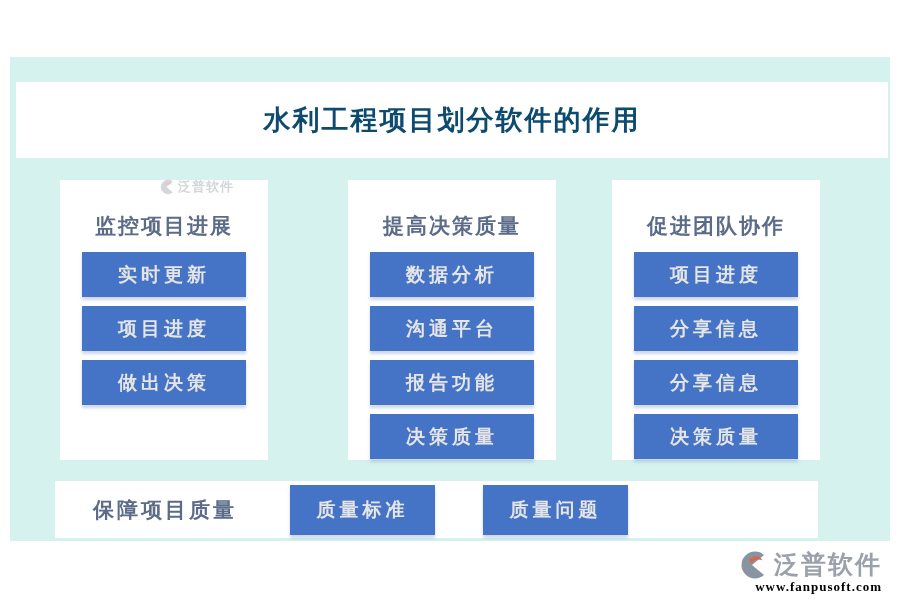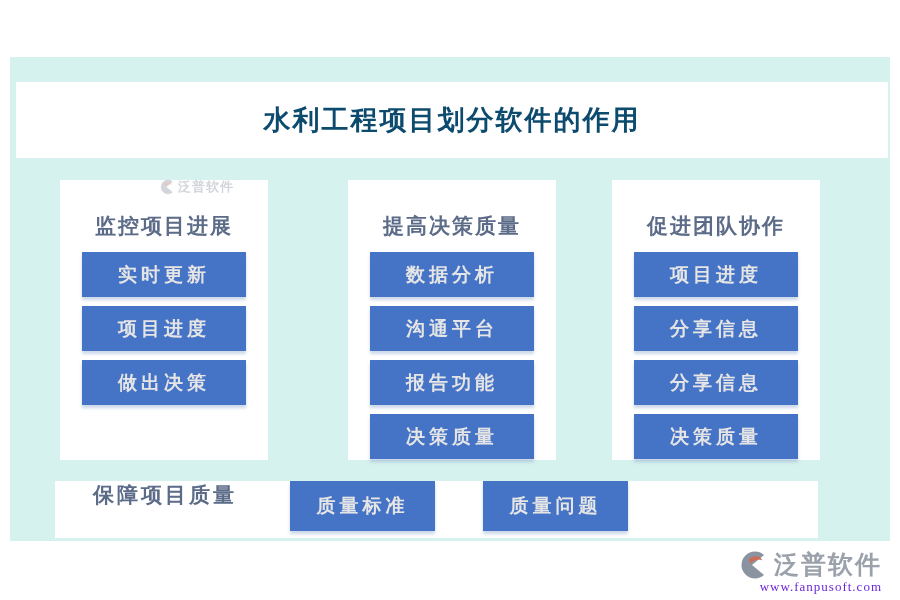--- a/index.html
+++ b/index.html
@@ -31,21 +31,21 @@
   }
   .btn {
     width:164px; height:45px; margin:0 auto 9px auto;
     background:#4573c6; color:#e5e5e5; font-size:19px; font-weight:bold;
     letter-spacing:4px; display:flex; align-items:center; justify-content:center;
     box-shadow:0 3px 3px rgba(110,140,190,0.35); cursor:pointer;
     font-family:"Liberation Serif", serif; border:none;
   }
   .bottom-bar {
     position:absolute; left:55px; top:481px; width:763px; height:57px;
-    background:#ffffff; display:flex; 
+    background:#ffffff; display:flex; align-items:center;
   }
   .bottom-label {
     width:220px; text-align:center; font-size:21px; font-weight:bold;
     color:#5b6b88; letter-spacing:3px;
   }
   .bottom-bar .btn {
     width:145px; height:50px; margin:0 33px 0 15px;
   }
   .watermark {
     position:absolute; left:100px; top:-2px; display:flex; align-items:center;
@@ -57,21 +57,21 @@
   .watermark svg { width:16px; height:16px; margin-right:2px; }
   .brand {
     position:absolute; right:18px; top:548px; text-align:right;
   }
   .brand-row { display:flex; align-items:center; justify-content:flex-end; }
   .brand-row svg { width:30px; height:30px; margin-right:4px; }
   .brand-name {
     font-size:25px; font-weight:bold; color:#9ba1ab; letter-spacing:2px;
   }
   .brand-url {
-    font-size:13px; font-weight:normal; color:#6d28d9; letter-spacing:1px;
+    font-size:13px; font-weight:bold; color:#000000; letter-spacing:1px;
     margin-top:-2px;
   }
 </style>
 </head>
 <body>
 
 <div class="page">
   <div class="mint-panel"></div>
 
   <div class="title-bar">

